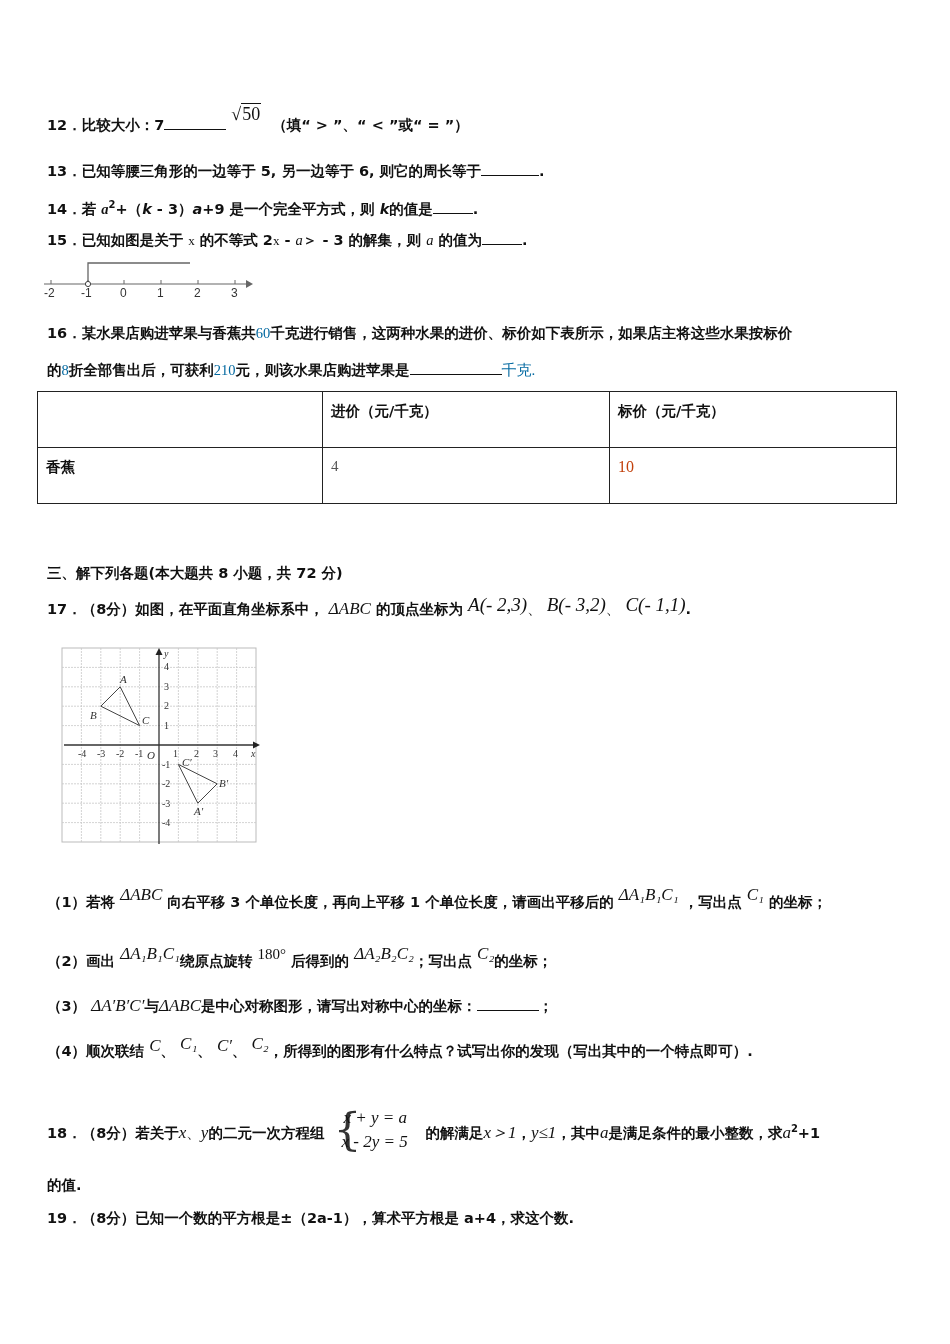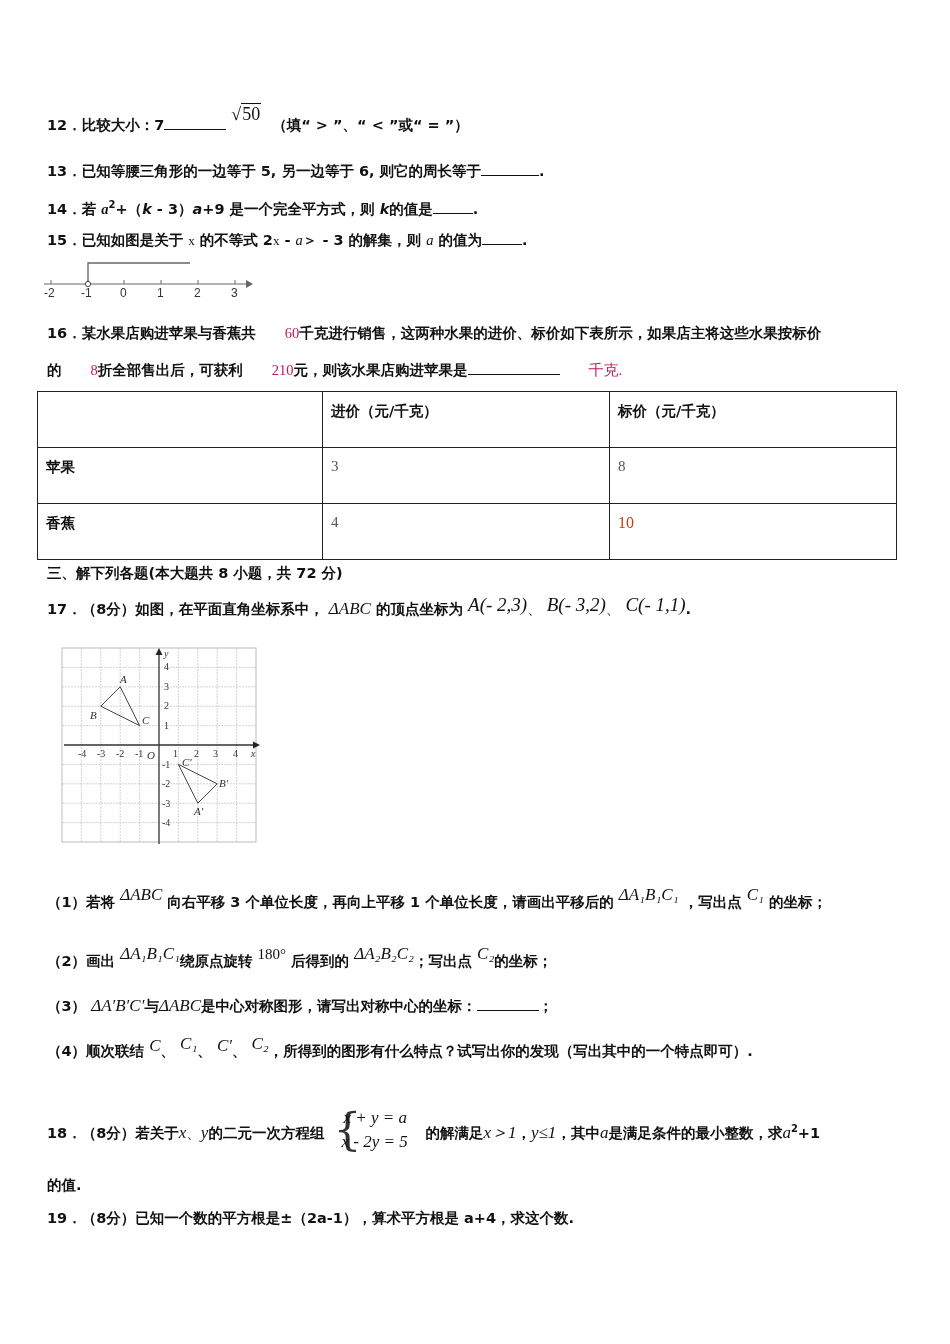--- a/index.html
+++ b/index.html
@@ -10,21 +10,21 @@
     }
     .line {
       position: absolute; left: 47px; font-size: 14.5px; font-weight: bold;
       white-space: nowrap; line-height: 20px;
     }
     .serif { font-family: "Liberation Serif", "DejaVu Serif", serif; font-weight: normal; }
     .it { font-style: italic; }
     .math { font-family: "Liberation Serif", "DejaVu Serif", serif; font-weight: normal; font-style: italic; font-size: 17px; }
     .math-up { font-family: "Liberation Serif", "DejaVu Serif", serif; font-weight: normal; font-size: 17px; }
     .blank { display: inline-block; border-bottom: 1.5px solid #111; height: 14px; vertical-align: baseline; }
-    .grey { color: #be185d; margin-left: 29px; }
+    .grey { color: #0369a1; }
     sup { font-size: 10px; }
     .sqrt { display: inline-block; position: relative; font-family: "Liberation Serif", serif; font-weight: normal; font-size: 18px; }
     .sqrt .rad { border-top: 1px solid #111; padding: 0 1px; }
 
     table.fruit {
       position: absolute; left: 37px; top: 391px; width: 860px; border-collapse: collapse;
       font-size: 14.5px;
     }
     table.fruit td {
       border: 1.5px solid #222; height: 45px; vertical-align: top; padding: 10px 8px 0 8px;
@@ -97,25 +97,20 @@
 <div class="line" style="top:360px;">
   <span>的</span><span class="serif grey">8</span><span>折全部售出后，可获利</span><span class="serif grey">210</span><span>元，则该水果店购进苹果是</span><span class="blank" style="width:92px;"></span><span class="serif grey" style="font-size:15px">千克.</span>
 </div>
 
 <table class="fruit">
   <tbody>
       <tr>
     <td class="hd" style="width:268px;"></td>
     <td class="hd" style="width:270px;">进价（元/千克）</td>
     <td class="hd">标价（元/千克）</td>
-  </tr>
-  <tr>
-    <td class="hd">苹果</td>
-    <td class="num">3</td>
-    <td class="num">8</td>
   </tr>
   <tr>
     <td class="hd">香蕉</td>
     <td class="num">4</td>
     <td class="num" style="color:#c2410c; font-size:16px;">10</td>
   </tr>
 </tbody>
   </table>
 
 <div class="line" style="top:563px;">

